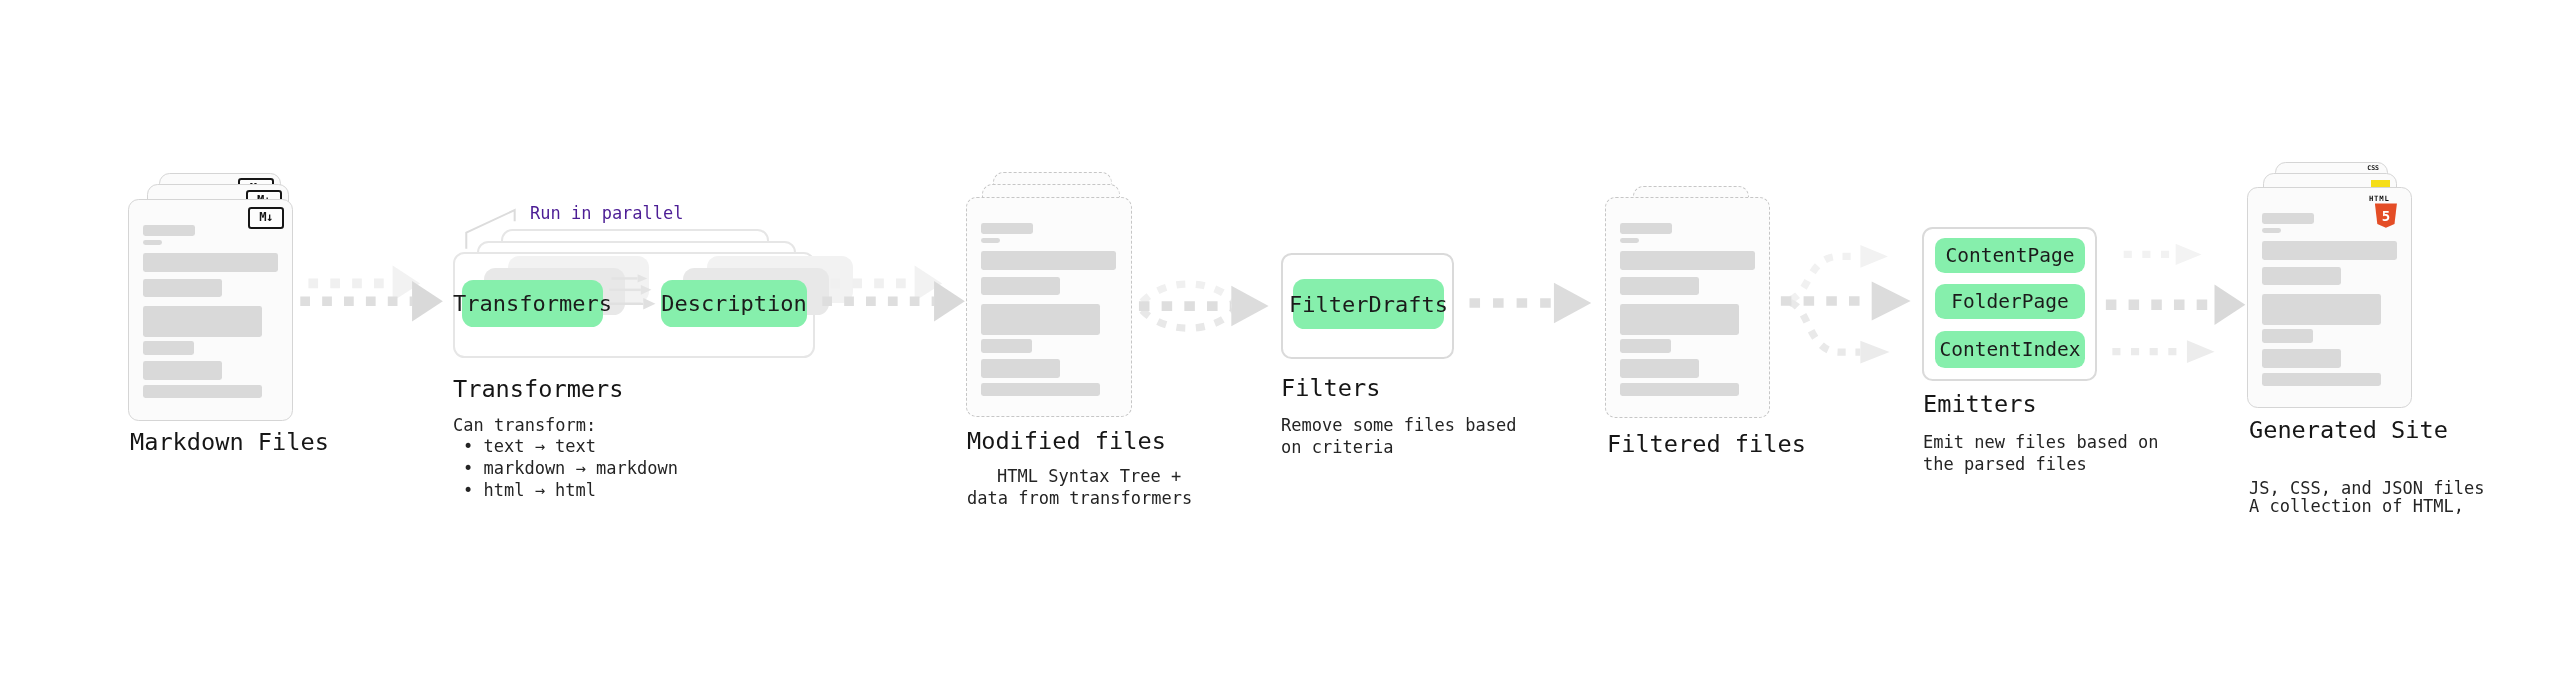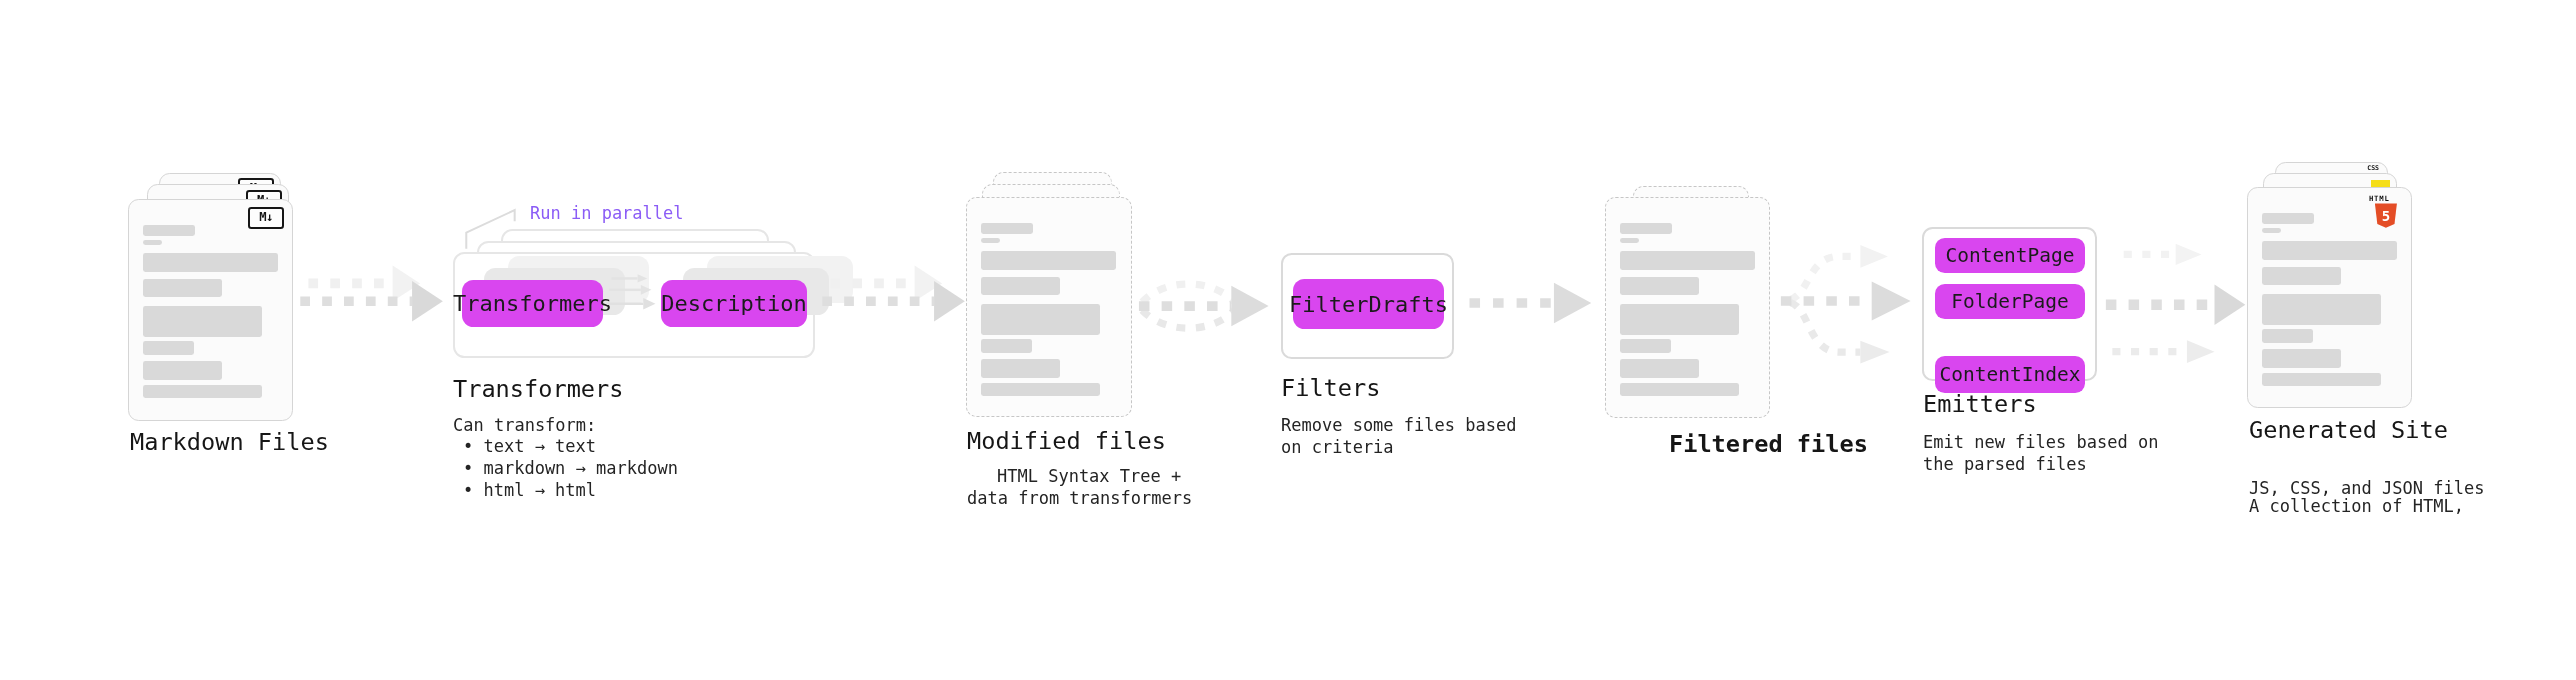--- a/index.html
+++ b/index.html
@@ -11,32 +11,32 @@
   .card.dashed{border:1.6px dashed #c6c6c6;background:#fcfcfc;}
   .skel{position:absolute;left:14px;top:25px;right:11.4px;bottom:8.1px;overflow:hidden;}
   .bar{background:#d9d9d9;border-radius:2.4px;}
   
   .md-badge{position:absolute;width:32px;height:18.7px;border:2.4px solid #161616;border-radius:3.3px;
             background:#fdfdfd;color:#161616;font-weight:bold;font-size:12.2px;line-height:16.3px;
             text-align:center;letter-spacing:-0.8px;}
   
   .obox{position:absolute;border:2.4px solid #e6e6e6;border-radius:11.4px;background:#ffffff;box-sizing:border-box;}
   
-  .pill{position:absolute;background:#d946ef;border-radius:11.4px;display:flex;align-items:center;
+  .pill{position:absolute;background:#86efac;border-radius:11.4px;display:flex;align-items:center;
         justify-content:center;color:#1b1b1b;font-size:22px;white-space:nowrap;}
   .pill.small{font-size:19.5px;border-radius:9.8px;}
   .ghost{position:absolute;border-radius:11.4px;}
   .g1{background:#e8e8e8;}
   .g2{background:#f2f2f2;}
   
   .panel{position:absolute;background:#ffffff;border:2px solid #dadada;border-radius:10.6px;box-sizing:border-box;}
   
   .h1{position:absolute;font-size:23.6px;line-height:29px;color:#161616;white-space:nowrap;}
   .body-line{position:absolute;font-size:17px;line-height:22px;color:#242424;white-space:nowrap;}
-  .callout-text{position:absolute;font-size:17px;color:#8b5cf6;white-space:nowrap;}
+  .callout-text{position:absolute;font-size:17px;color:#4c1d95;white-space:nowrap;}
   
   .css-badge{position:absolute;width:18px;text-align:center;}
   .css-badge .css-txt{font-size:6.5px;font-weight:bold;color:#111;line-height:6.5px;display:block;}
   .css-badge .css-bar{display:block;width:15.4px;height:3.3px;background:#2f6bf2;margin:0.8px auto 0;}
   .js-badge{position:absolute;width:18.7px;height:7.3px;background:#f5de19;}
   .html5-badge{position:absolute;width:34px;text-align:left;}
   .html5-badge .html-txt{font-size:7.3px;font-weight:bold;color:#111;line-height:7.3px;display:block;letter-spacing:0.8px;}
   .html5-shield{width:22px;height:24.4px;margin:0.8px auto 0;background:#e44d26;
                 clip-path:polygon(0 0,100% 0,89% 85%,50% 100%,11% 85%);
                 display:flex;align-items:center;justify-content:center;}
@@ -166,37 +166,37 @@
           <div class="bar" style="width: 52px; height: 11.4px; margin-top: 0px;"></div>
           <div class="bar" style="width: 18.7px; height: 5.7px; margin-top: 3.3px;"></div>
           <div class="bar" style="width: 135px; height: 18.7px; margin-top: 8.1px;"></div>
           <div class="bar" style="width: 79px; height: 18px; margin-top: 6.5px;"></div>
           <div class="bar" style="width: 119px; height: 31px; margin-top: 9px;"></div>
           <div class="bar" style="width: 51px; height: 14.6px; margin-top: 4.1px;"></div>
           <div class="bar" style="width: 79px; height: 18.7px; margin-top: 5.7px;"></div>
           <div class="bar" style="width: 119px; height: 12.2px; margin-top: 5.7px;"></div>
         </div>
     </div>
-    <div class="h1" style="left:1669px;top:430px;font-weight:bold;">Filtered files</div>
+    <div class="h1" style="left:1607px;top:430px;">Filtered files</div>
   </div>
 
   <svg style="left:1776px;top:236px;" width="146" height="130" viewBox="0 0 180 160">
     <path d="M18,78 C42,70 40,25 78,25 L104,25" fill="none" stroke="#f1f1f1" stroke-width="9" stroke-dasharray="10 12"></path>
     <polygon points="104,11 104,39 138,25" fill="#f2f2f2"></polygon>
     <path d="M18,82 C42,90 40,143 78,143 L104,143" fill="none" stroke="#e9e9e9" stroke-width="9" stroke-dasharray="10 12"></path>
     <polygon points="104,129 104,157 140,143" fill="#ebebeb"></polygon>
     <line x1="6" y1="80" x2="118" y2="80" stroke="#dedede" stroke-width="12" stroke-dasharray="13 15"></line>
     <polygon points="118,56 118,104 166,80" fill="#dcdcdc"></polygon>
   </svg>
 
   <div>
     <div class="panel" style="left:1922px;top:227px;width:175px;height:154px;"></div>
     <div class="pill small" style="left:1935px;top:238px;width:150px;height:35px;">ContentPage</div>
     <div class="pill small" style="left:1935px;top:284px;width:150px;height:35px;">FolderPage</div>
-    <div class="pill small" style="left:1935px;top:331px;width:150px;height:37px;margin-top:25px;">ContentIndex</div>
+    <div class="pill small" style="left:1935px;top:331px;width:150px;height:37px;">ContentIndex</div>
     <div class="h1" style="left:1923px;top:390px;">Emitters</div>
     <div class="body-line" style="left:1923px;top:431px;">Emit new files based on</div>
     <div class="body-line" style="left:1923px;top:453px;">the parsed files</div>
   </div>
 
   <svg style="left:2101px;top:234px;" width="150" height="130" viewBox="0 0 185 160">
     <line x1="28" y1="25" x2="92" y2="25" stroke="#f2f2f2" stroke-width="9" stroke-dasharray="10 13"></line>
     <polygon points="92,12 92,38 124,25" fill="#f3f3f3"></polygon>
     <line x1="6" y1="87" x2="140" y2="87" stroke="#dedede" stroke-width="13" stroke-dasharray="13 15"></line>
     <polygon points="140,62 140,112 178,87" fill="#d9d9d9"></polygon>

